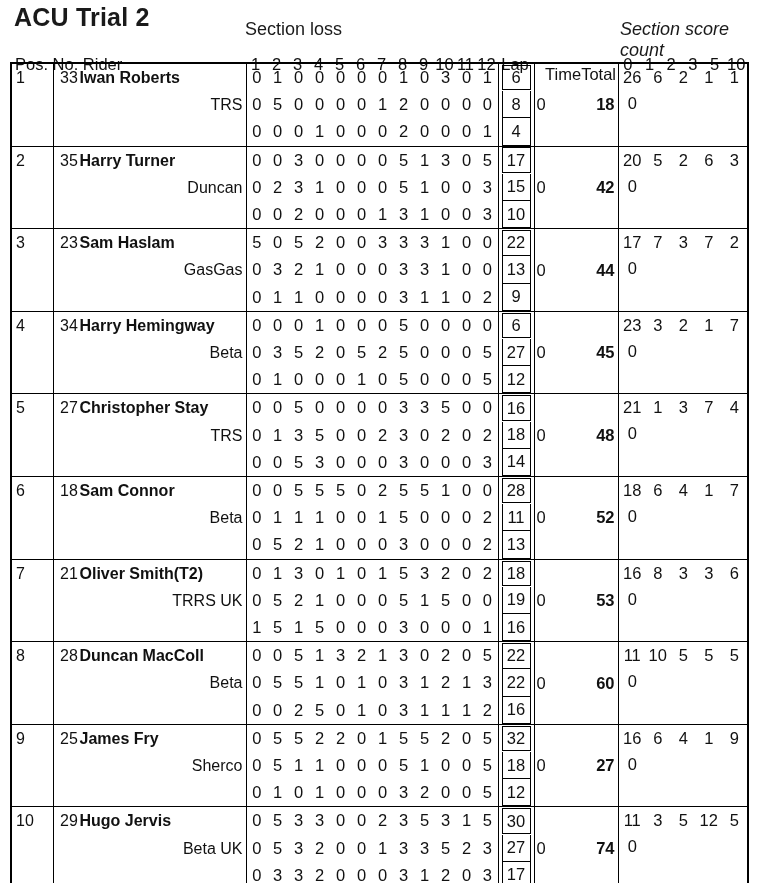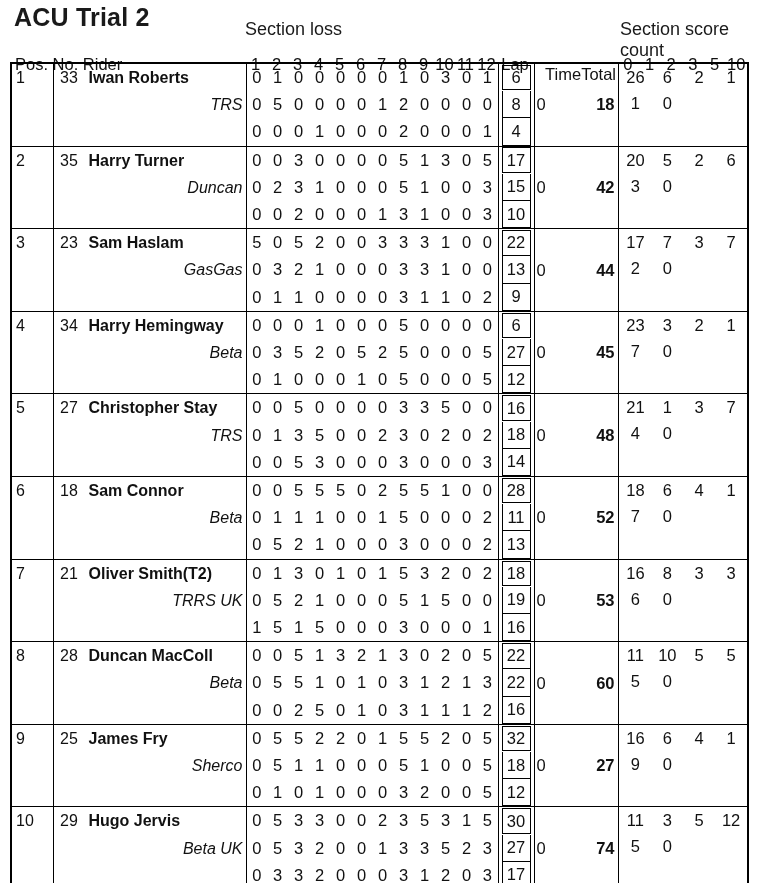--- a/index.html
+++ b/index.html
@@ -12,21 +12,21 @@
 
   .title {
     position: absolute; left: 14px; top: 3px;
     font-size: 25px; font-weight: bold; color: #1a1a1a;
     letter-spacing: 0.2px;
   }
   .grouplabel {
     position: absolute; top: 19px; font-size: 18px; color: #1a1a1a;
   }
   .lbl-sectionloss { left: 245px; }
-  .lbl-scorecount  { left: 620px; }
+  .lbl-scorecount  { left: 620px; font-style: italic; }
 
   
   .colheader { position: absolute; top: 37px; left: 10px; width: 737px; height: 23px; font-size: 16.5px; margin-top: 18px; }
   .ch-posnorider { position: absolute; left: 5px; top: 0; }
   .ch-sections   { position: absolute; left: 235px; width: 252px; top: 0; display: grid; grid-template-columns: repeat(12, 1fr); }
   .ch-sections span { text-align: center; }
   .ch-lap        { position: absolute; left: 487px; width: 36px; top: 0; text-align: center; }
   .ch-timetotal  { position: absolute; left: 523px; width: 84px; top: 10px; display: flex; justify-content: flex-end; padding: 0 1px; box-sizing: border-box; }
   .ch-scores     { position: absolute; left: 607px; width: 130px; top: 0; display: grid; grid-template-columns: repeat(6, 1fr); }
   .ch-scores span { text-align: center; }
@@ -43,41 +43,41 @@
   tr.block-start td { border-top: 1.7px solid #000; }
 
   td.pos {
     border-right: 1.5px solid #000;
     vertical-align: top; text-align: left;
     padding: 3px 0 0 4px; line-height: 22px; font-size: 16px;
   }
   td.rider { border-right: 1.5px solid #000; vertical-align: top; }
   .rline1 { display: flex; line-height: 27.2px; white-space: nowrap; text-align: center; }
   .rno    { padding-left: 5px; width: 21px; flex: 0 0 21px; font-size: 16px; }
-  .rname  { font-weight: bold; font-size: 16px; margin-left: 9px; }
-  .rline2 { text-align: right; padding-right: 3px; line-height: 27.2px; font-size: 16px; white-space: nowrap; font-style: italic; }
+  .rname  { font-weight: bold; font-size: 16px; }
+  .rline2 { text-align: right; padding-right: 3px; line-height: 27.2px; font-size: 16px; white-space: nowrap; }
 
   td.sec { text-align: center; line-height: 27.2px; }
   td.sec.last { border-right: 1.7px solid #000; }
 
   td.lap-td { padding: 0 3px; }
   .lap-box {
     height: 27.2px; box-sizing: border-box;
     border: 1.6px solid #000;
     display: flex; align-items: center; justify-content: center;
   }
   .lap-box.nt { border-top: none; }
   tr.block-start td.lap-td .lap-box { height: 25.5px; margin-top: 0; }
 
   td.tt { border-left: 1.7px solid #000; border-right: 1.7px solid #000; vertical-align: middle; }
   .ttwrap { display: flex; justify-content: space-between; align-items: center; padding: 0 3px 0 2px; }
   .ttwrap .total { font-weight: bold; }
 
   td.score { vertical-align: top; }
-  .scoregrid { display: grid; grid-template-columns: repeat(4, 1fr); padding-left: 1px; }
+  .scoregrid { display: grid; grid-template-columns: repeat(5, 1fr); padding-left: 1px; }
   .scoregrid span { text-align: center; line-height: 26px; }
 </style>
 </head>
 <body>
 
 <div class="page">
 
   <div class="title">ACU Trial 2</div>
 
   <div class="grouplabel lbl-sectionloss">Section loss</div>

